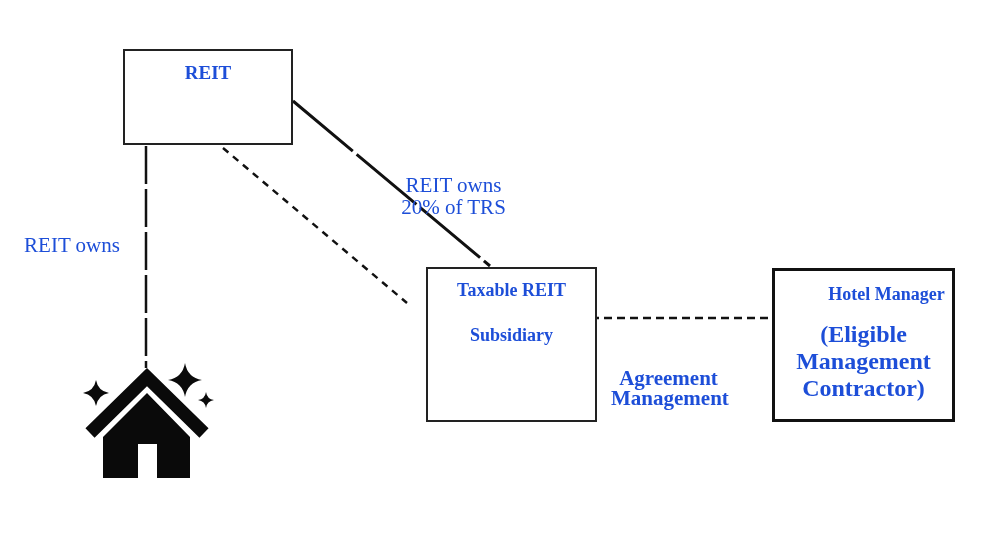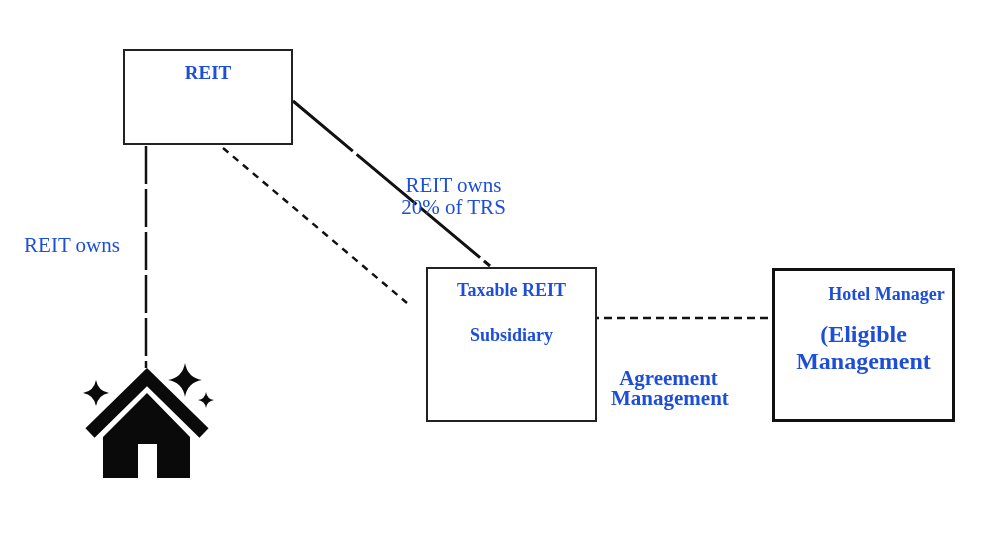--- a/index.html
+++ b/index.html
@@ -72,20 +72,21 @@
   <div class="node node-trs">
     <div class="trs-line1">Taxable REIT</div>
     <div class="trs-line2">Subsidiary</div>
   </div>
 
   <div class="node node-hm">
     <div class="hm-title">Hotel Manager</div>
     <div class="hm-sub">
       <div>(Eligible</div>
       <div>Management</div>
+      <div>Contractor)</div>
     </div>
   </div>
 
   <svg class="layer" style="left:82px; top:358px;" width="134" height="124" viewBox="0 0 134 124">
 
     <polyline points="8,75 65,19 122,75" fill="none" stroke="#0a0a0a" stroke-width="13" stroke-linecap="butt" stroke-linejoin="miter"></polyline>
 
     <path d="M65,35 L21,79 L21,120 L56,120 L56,86 L75,86 L75,120 L108,120 L108,79 Z" fill="#0a0a0a"></path>
 
     <path d="M14,22 Q16,33 27,35 Q16,37 14,48 Q12,37 1,35 Q12,33 14,22 Z" fill="#0a0a0a"></path>

